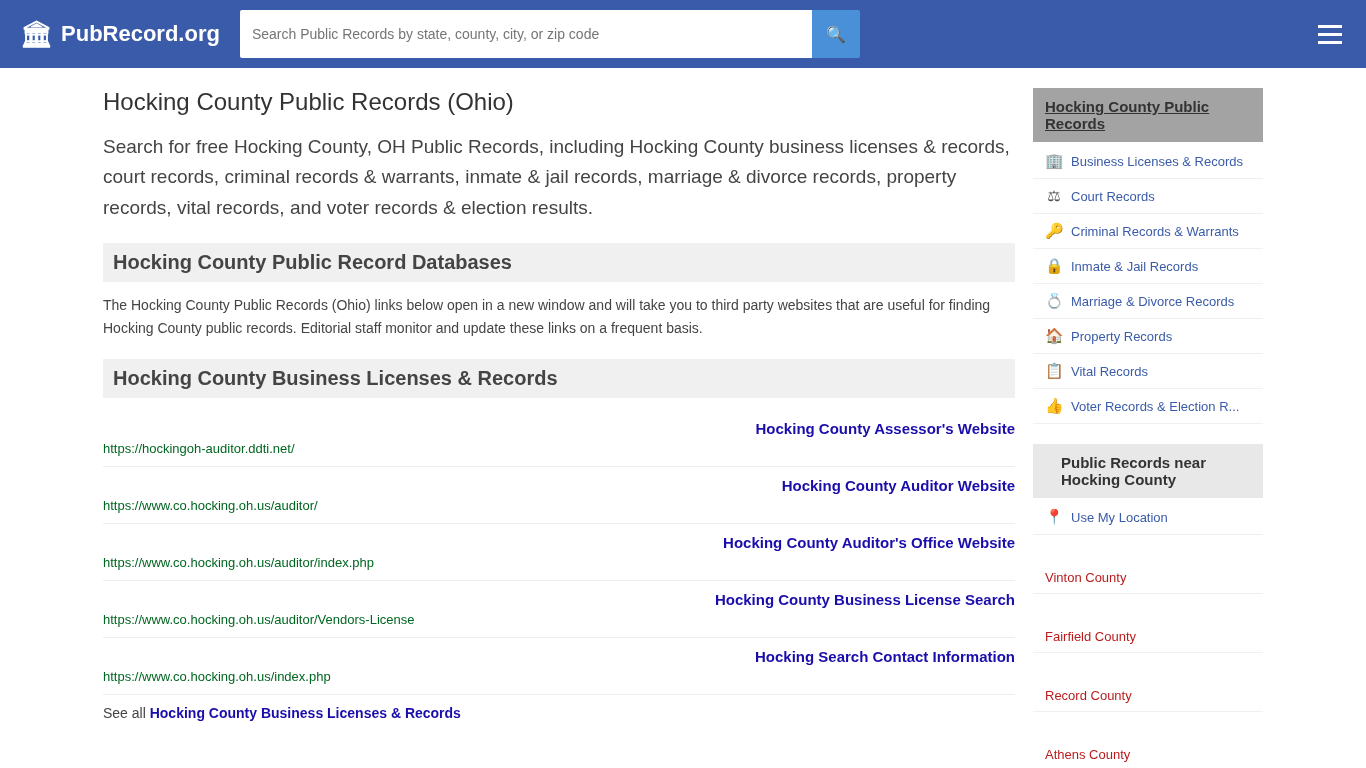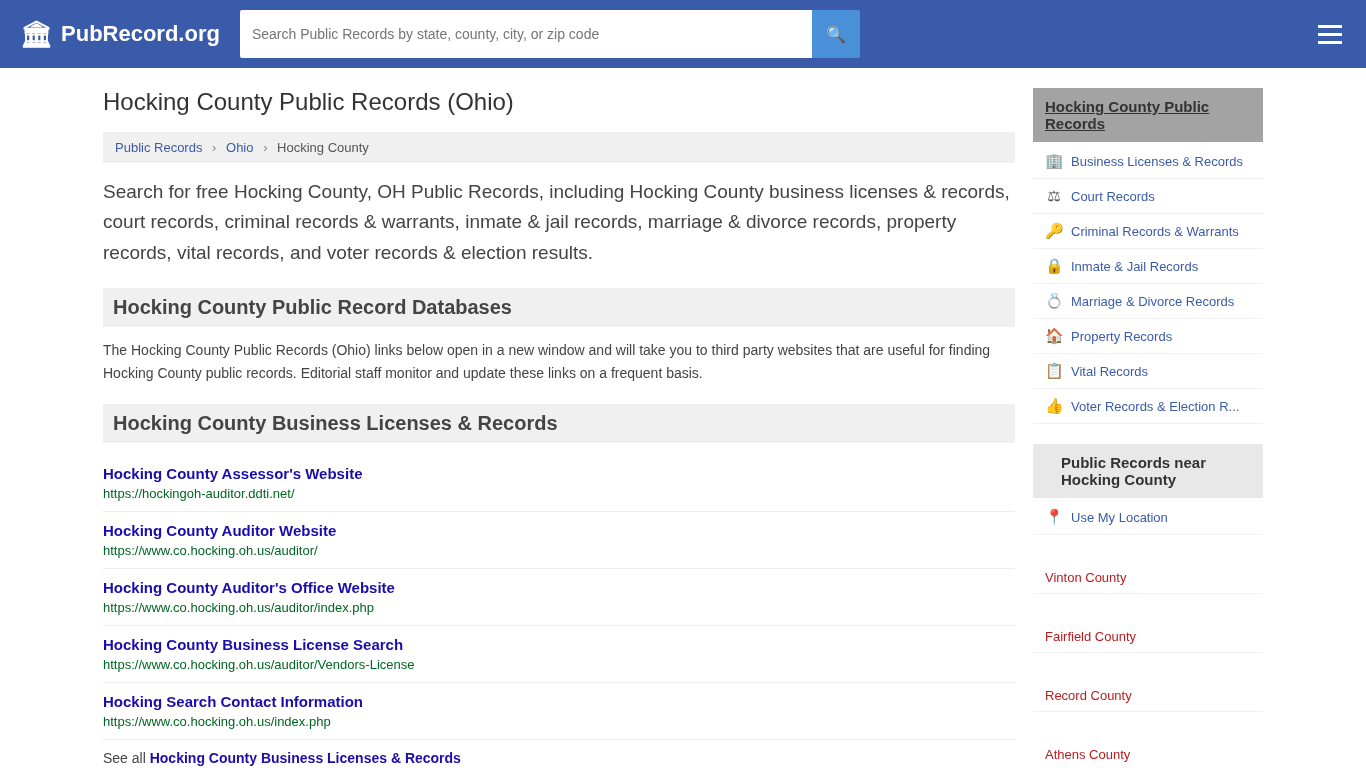--- a/index.html
+++ b/index.html
@@ -127,20 +127,21 @@
       padding: 10px 0;
     }
     .record-link-title {
       font-size: 15px;
       font-weight: bold;
       color: #1a0dab;
       text-decoration: none;
       cursor: pointer;
       display: block;
       margin-bottom: 3px;
+      text-align: right;
     }
     .record-link-url {
       font-size: 13px;
       color: #006621;
       text-decoration: none;
       cursor: pointer;
     }
     #see-all-line {
       padding: 10px 0;
       font-size: 14px;
@@ -235,27 +236,20 @@
     <span class="ham-line"></span>
     <span class="ham-line"></span>
   </button>
 </div>
 
 <div id="main-container">
 
   <div id="content-area">
     <h1 id="page-title">Hocking County Public Records (Ohio)</h1>
 
-    <div id="breadcrumb-bar">
-      <a class="breadcrumb-link">Public Records</a>
-      <span class="breadcrumb-sep">›</span>
-      <a class="breadcrumb-link">Ohio</a>
-      <span class="breadcrumb-sep">›</span>
-      <span>Hocking County</span>
-    </div>
 
     <p id="intro-text">Search for free Hocking County, OH Public Records, including Hocking County business licenses &amp; records, court records, criminal records &amp; warrants, inmate &amp; jail records, marriage &amp; divorce records, property records, vital records, and voter records &amp; election results.</p>
 
     <div class="section-header">Hocking County Public Record Databases</div>
     <p id="databases-intro">The Hocking County Public Records (Ohio) links below open in a new window and will take you to third party websites that are useful for finding Hocking County public records. Editorial staff monitor and update these links on a frequent basis.</p>
 
     <div class="section-header">Hocking County Business Licenses &amp; Records</div>
 
     <div id="record-links">
         <div class="record-link-item">

